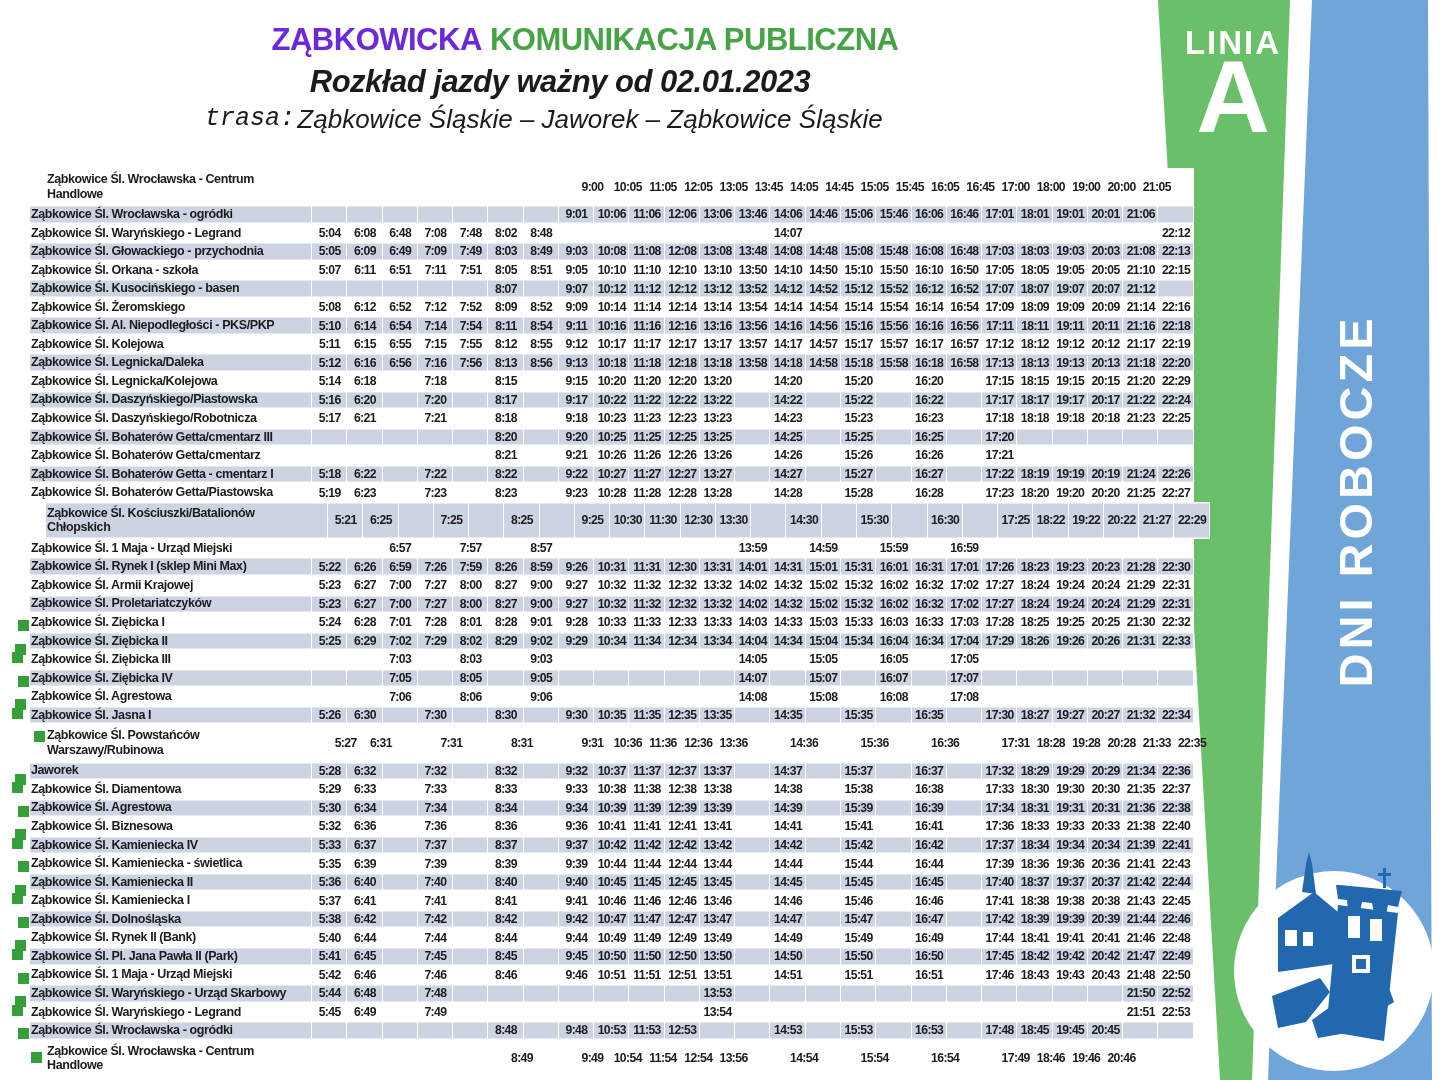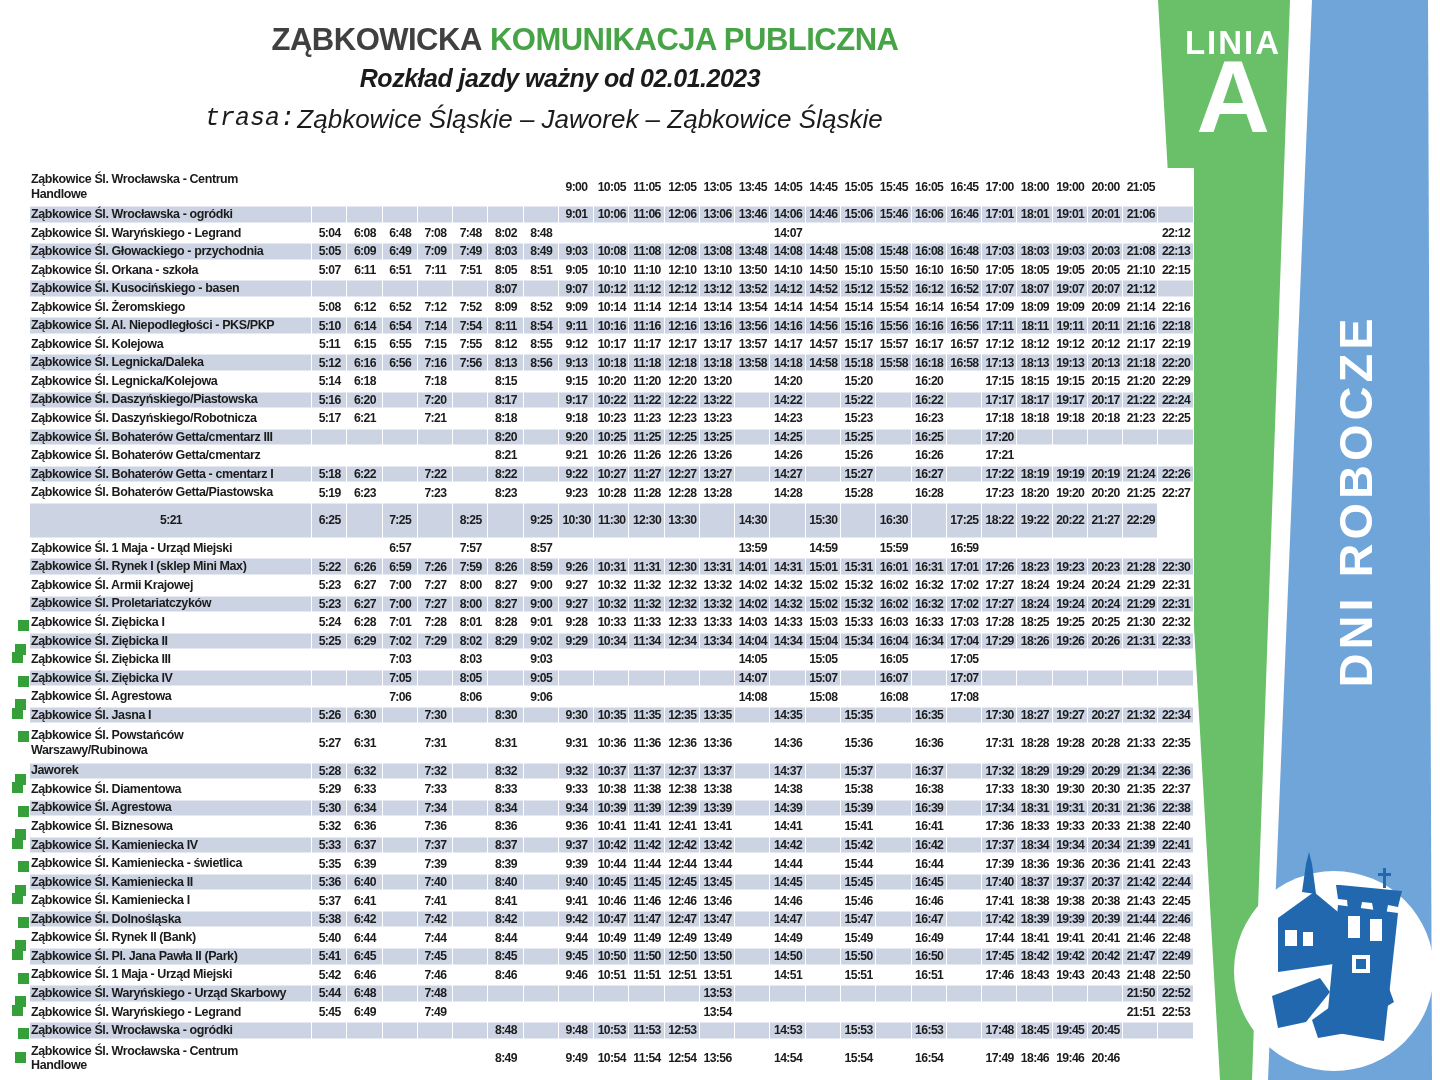--- a/index.html
+++ b/index.html
@@ -5,40 +5,40 @@
   html,body{margin:0;padding:0;}
   body{
     width:1440px;height:1080px;position:relative;overflow:hidden;background:#fff;
     font-family:"Liberation Sans", sans-serif;color:#1b1b1b;
   }
   
   #bg-art{position:absolute;left:0;top:0;width:1440px;height:1080px;pointer-events:none;}
   
   .page-title{position:absolute;top:22px;left:10px;width:1150px;text-align:center;
     font-size:31px;font-weight:bold;letter-spacing:-0.5px;}
-  .page-title .t-blue{color:#404040;margin-top:32px;}
+  .page-title .t-blue{color:#6d28d9;margin-top:32px;}
   .page-title .t-green{color:#46a447;}
   .subtitle{position:absolute;top:64px;left:0px;width:1120px;text-align:center;
-    font-size:25px;font-weight:bold;font-style:italic;letter-spacing:-0.5px;}
+    font-size:31px;font-weight:bold;font-style:italic;letter-spacing:-0.5px;}
   .trasa-label{position:absolute;top:104px;left:205px;font-size:25px;font-style:italic;font-family:Liberation Mono, monospace;}
   .route-line{position:absolute;top:104px;left:30px;width:1120px;text-align:center;
     font-size:26px;font-style:italic;letter-spacing:0px;}
   
   .linia-label{position:absolute;top:24px;left:1178px;width:110px;text-align:center;
     color:#fff;font-size:33px;font-weight:bold;letter-spacing:2px;}
   .line-letter{position:absolute;top:46px;left:1178px;width:110px;text-align:center;
     color:#fff;font-size:102px;font-weight:bold;line-height:1;}
   
   .dni-banner{position:absolute;top:472px;left:1056px;width:600px;height:58px;
     line-height:58px;text-align:center;color:#fff;font-size:47px;font-weight:bold;
     letter-spacing:4px;transform:rotate(-90deg);}
   
   #timetable{position:absolute;left:30px;top:168px;width:1164px;background:#fff;}
   .row{display:grid;grid-template-columns:282px repeat(25, 35.28px);height:18.55px;}
-  .row.tall{height:37.1px;}
+  .row.tall{height:37.1px;margin-left:16px;}
   .stop{font-weight:bold;font-size:12.5px;line-height:1.18;letter-spacing:-0.4px;
     display:flex;align-items:center;position:relative;white-space:pre-line;padding-left:1px;}
   .cell{font-weight:bold;font-size:12.2px;letter-spacing:-0.6px;
     display:flex;align-items:center;justify-content:center;}
   .row.shaded .stop,.row.shaded .cell{
     background:#ccd3e3;
     box-shadow:inset -1px 0 0 #fff, inset 0 1.5px 0 #fff, inset 0 -1.5px 0 #fff;}
   .marker{position:absolute;width:11px;height:11px;background:#35a03a;display:block;}
 </style>
 </head>
@@ -556,20 +556,22 @@
       <div class="cell">16:28</div>
       <div class="cell"></div>
       <div class="cell">17:23</div>
       <div class="cell">18:20</div>
       <div class="cell">19:20</div>
       <div class="cell">20:20</div>
       <div class="cell">21:25</div>
       <div class="cell">22:27</div>
     </div>
     <div class="row shaded tall">
+      <div class="stop">Ząbkowice Śl. Kościuszki/Batalionów
+Chłopskich</div>
       <div class="cell">5:21</div>
       <div class="cell">6:25</div>
       <div class="cell"></div>
       <div class="cell">7:25</div>
       <div class="cell"></div>
       <div class="cell">8:25</div>
       <div class="cell"></div>
       <div class="cell">9:25</div>
       <div class="cell">10:30</div>
       <div class="cell">11:30</div>

